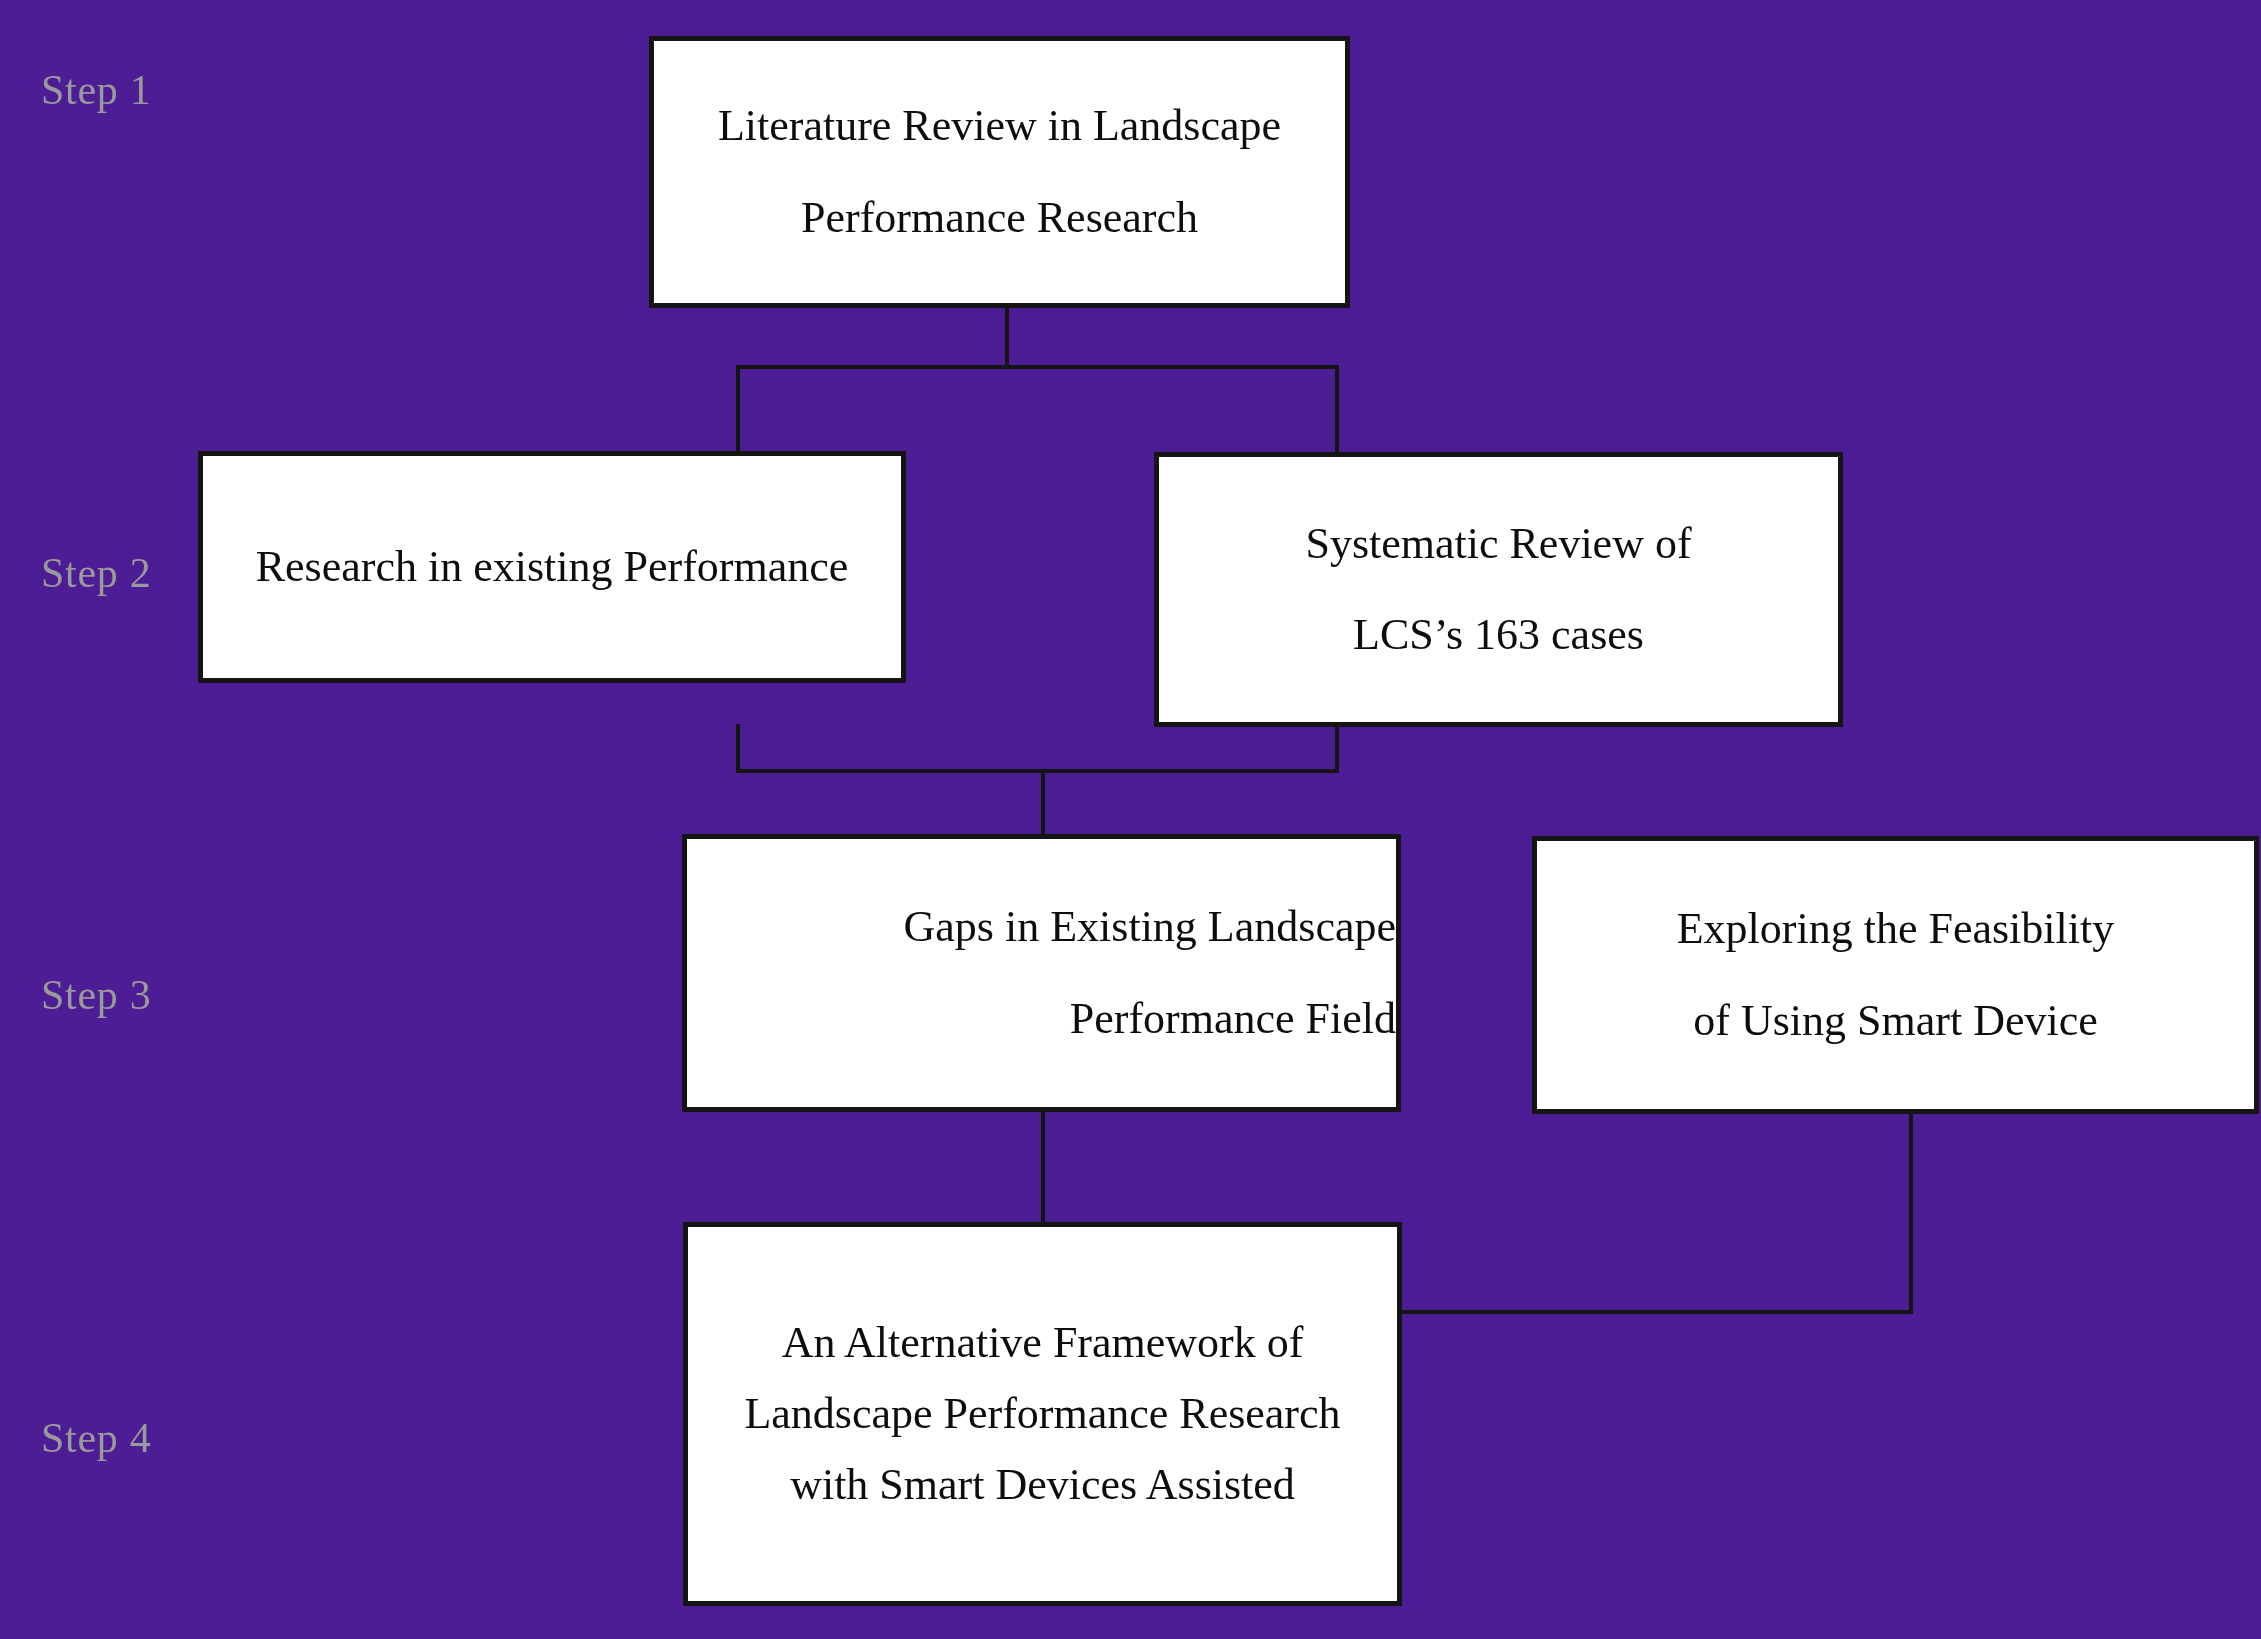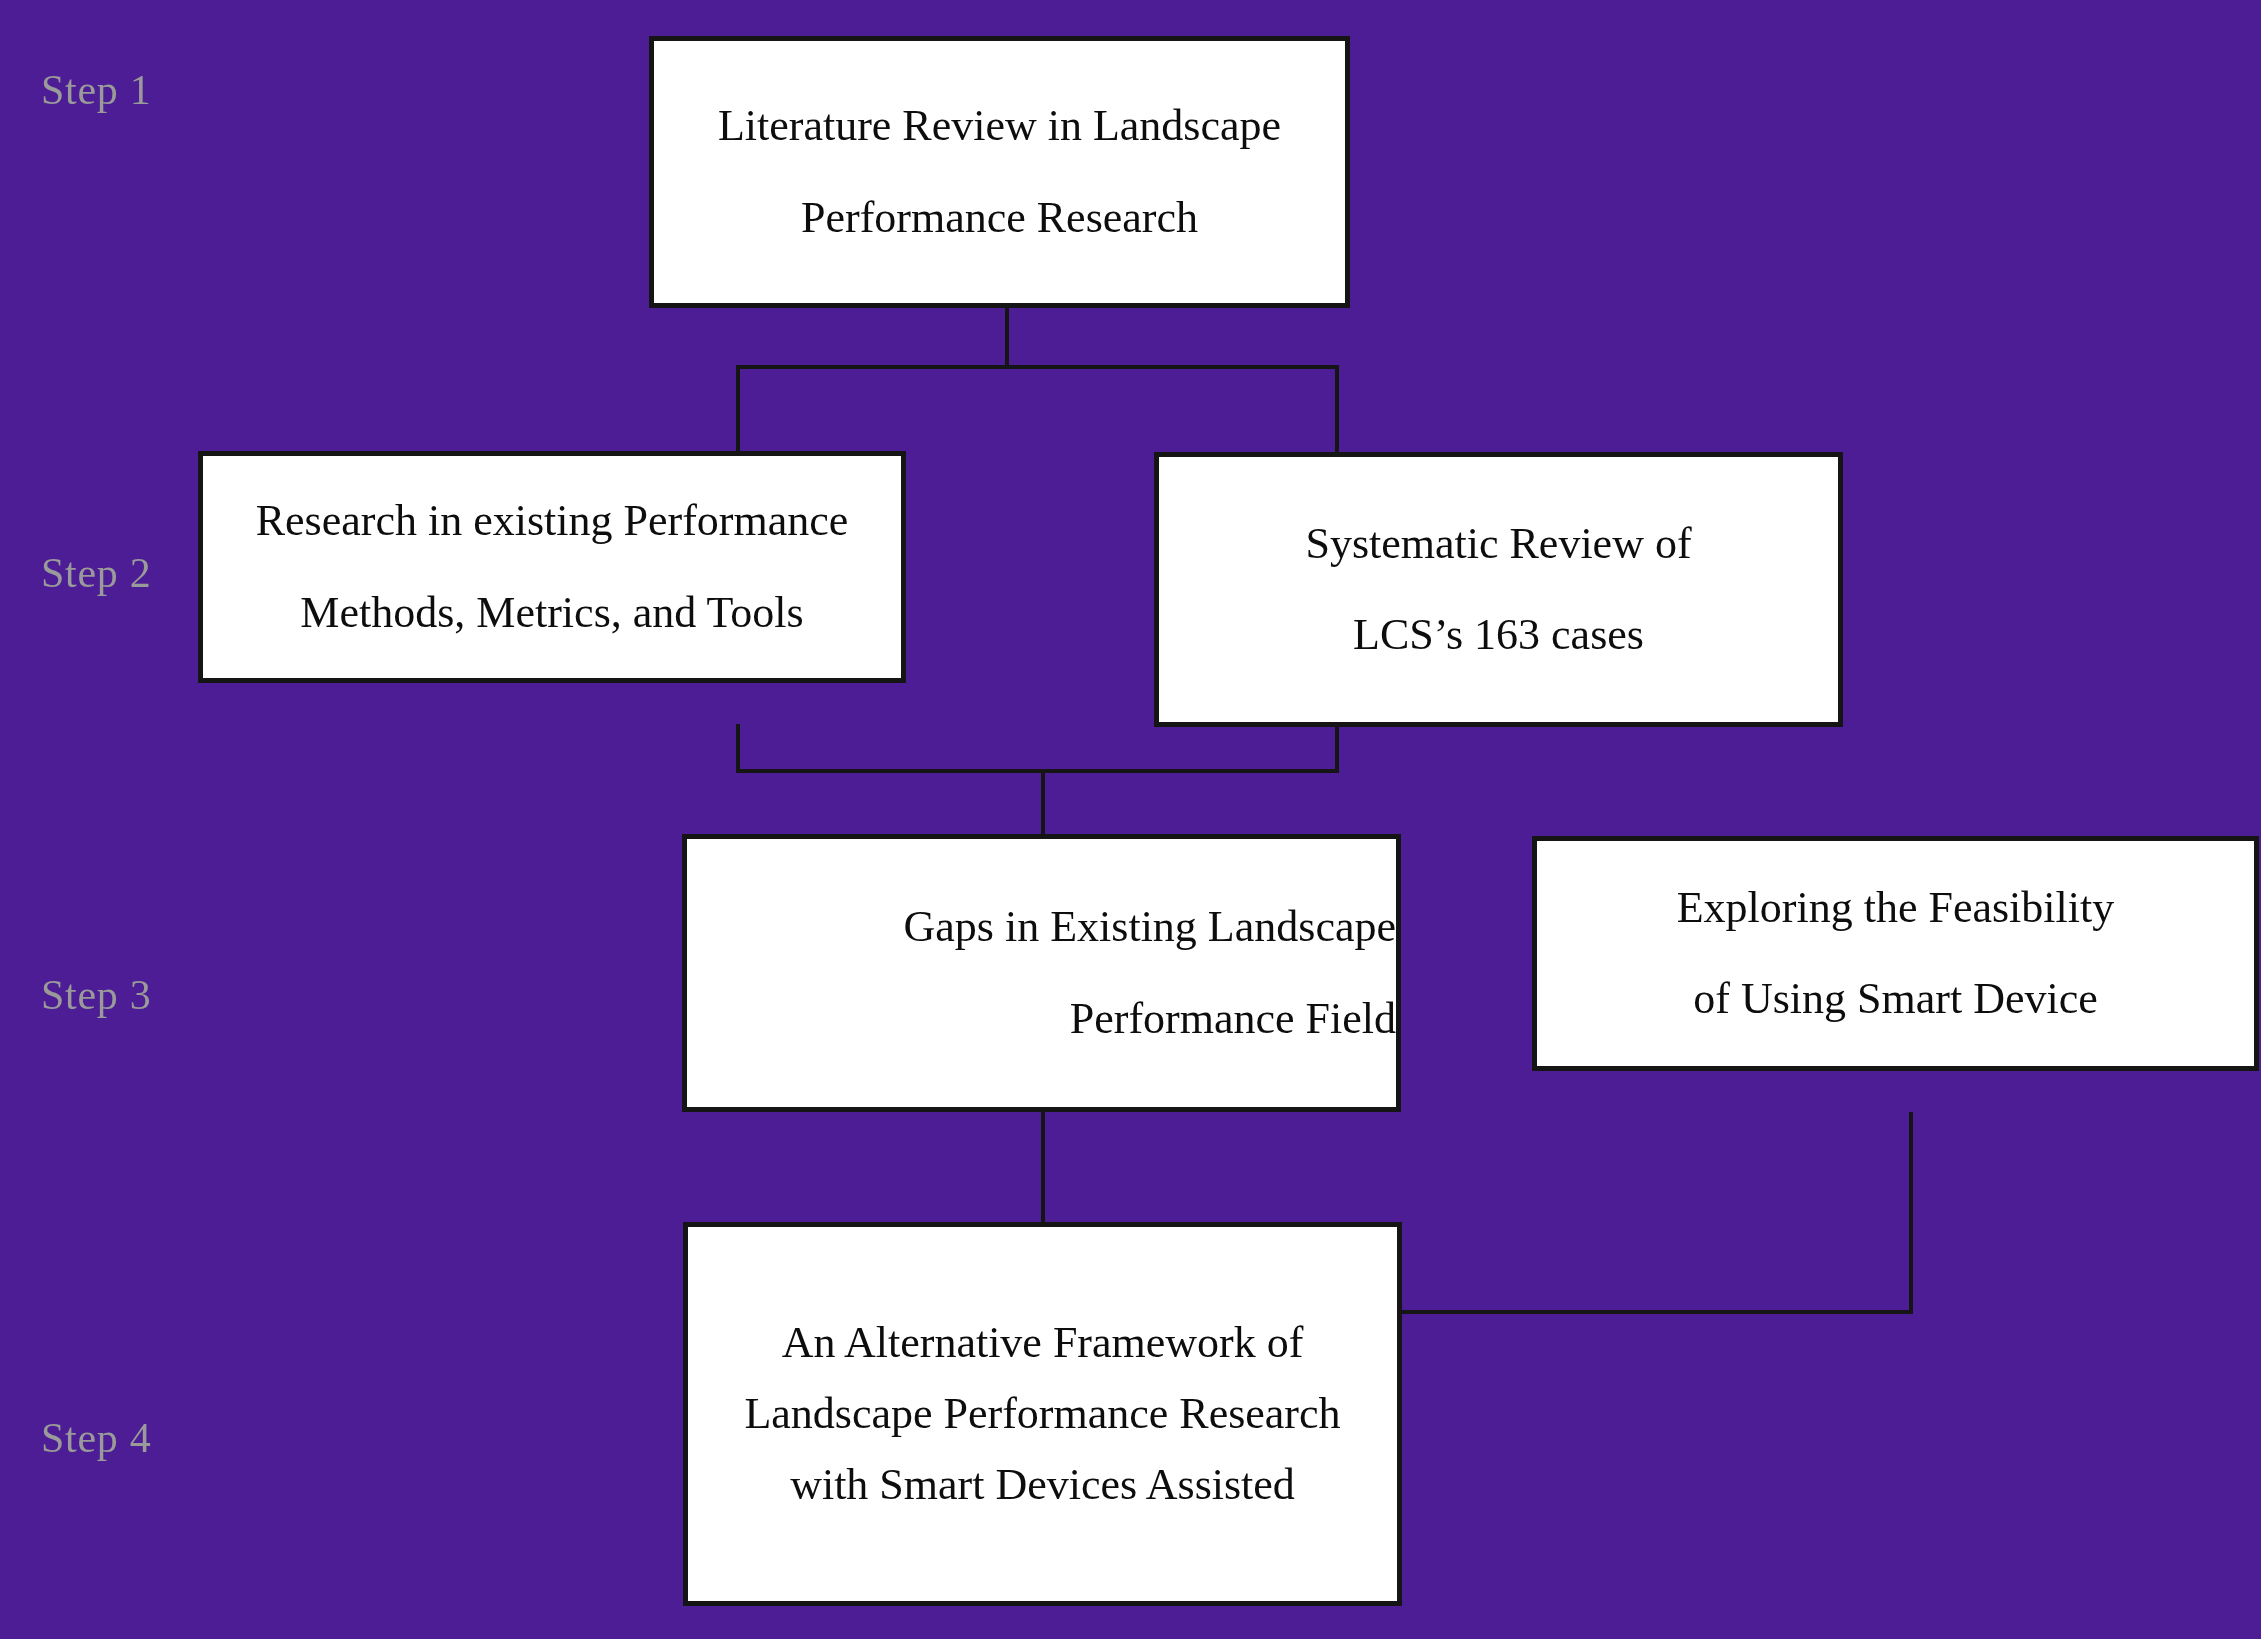--- a/index.html
+++ b/index.html
@@ -91,34 +91,33 @@
   <div class="conn v" style="left:1909px; top:1112px; height:202px;"></div>
   <div class="conn h" style="left:1399px; top:1310px; width:514px;"></div>
 
   <div class="node" style="left:649px; top:36px; width:701px; height:272px;">
     <span class="line">Literature Review in Landscape</span>
     <span class="line">Performance Research</span>
   </div>
 
   <div class="node" style="left:198px; top:451px; width:708px; height:232px;">
     <span class="line">Research in existing Performance</span>
-    <span class="line">Methods, Metrics, and Tools</span>
   </div>
 
   <div class="node" style="left:1154px; top:452px; width:689px; height:275px;">
     <span class="line">Systematic Review of</span>
     <span class="line">LCS’s 163 cases</span>
   </div>
 
   <div class="node" style="left:682px; top:834px; width:719px; height:278px;align-items:flex-end;">
     <span class="line">Gaps in Existing Landscape</span>
     <span class="line">Performance Field</span>
   </div>
 
-  <div class="node" style="left:1532px; top:836px; width:727px; height:235px;">
+  <div class="node" style="left:1532px; top:836px; width:727px; height:278px;">
     <span class="line">Exploring the Feasibility</span>
     <span class="line">of Using Smart Device</span>
   </div>
 
   <div class="node tri" style="left:683px; top:1222px; width:719px; height:384px;">
     <span class="line">An Alternative Framework of</span>
     <span class="line">Landscape Performance Research</span>
     <span class="line">with Smart Devices Assisted</span>
   </div>
 

